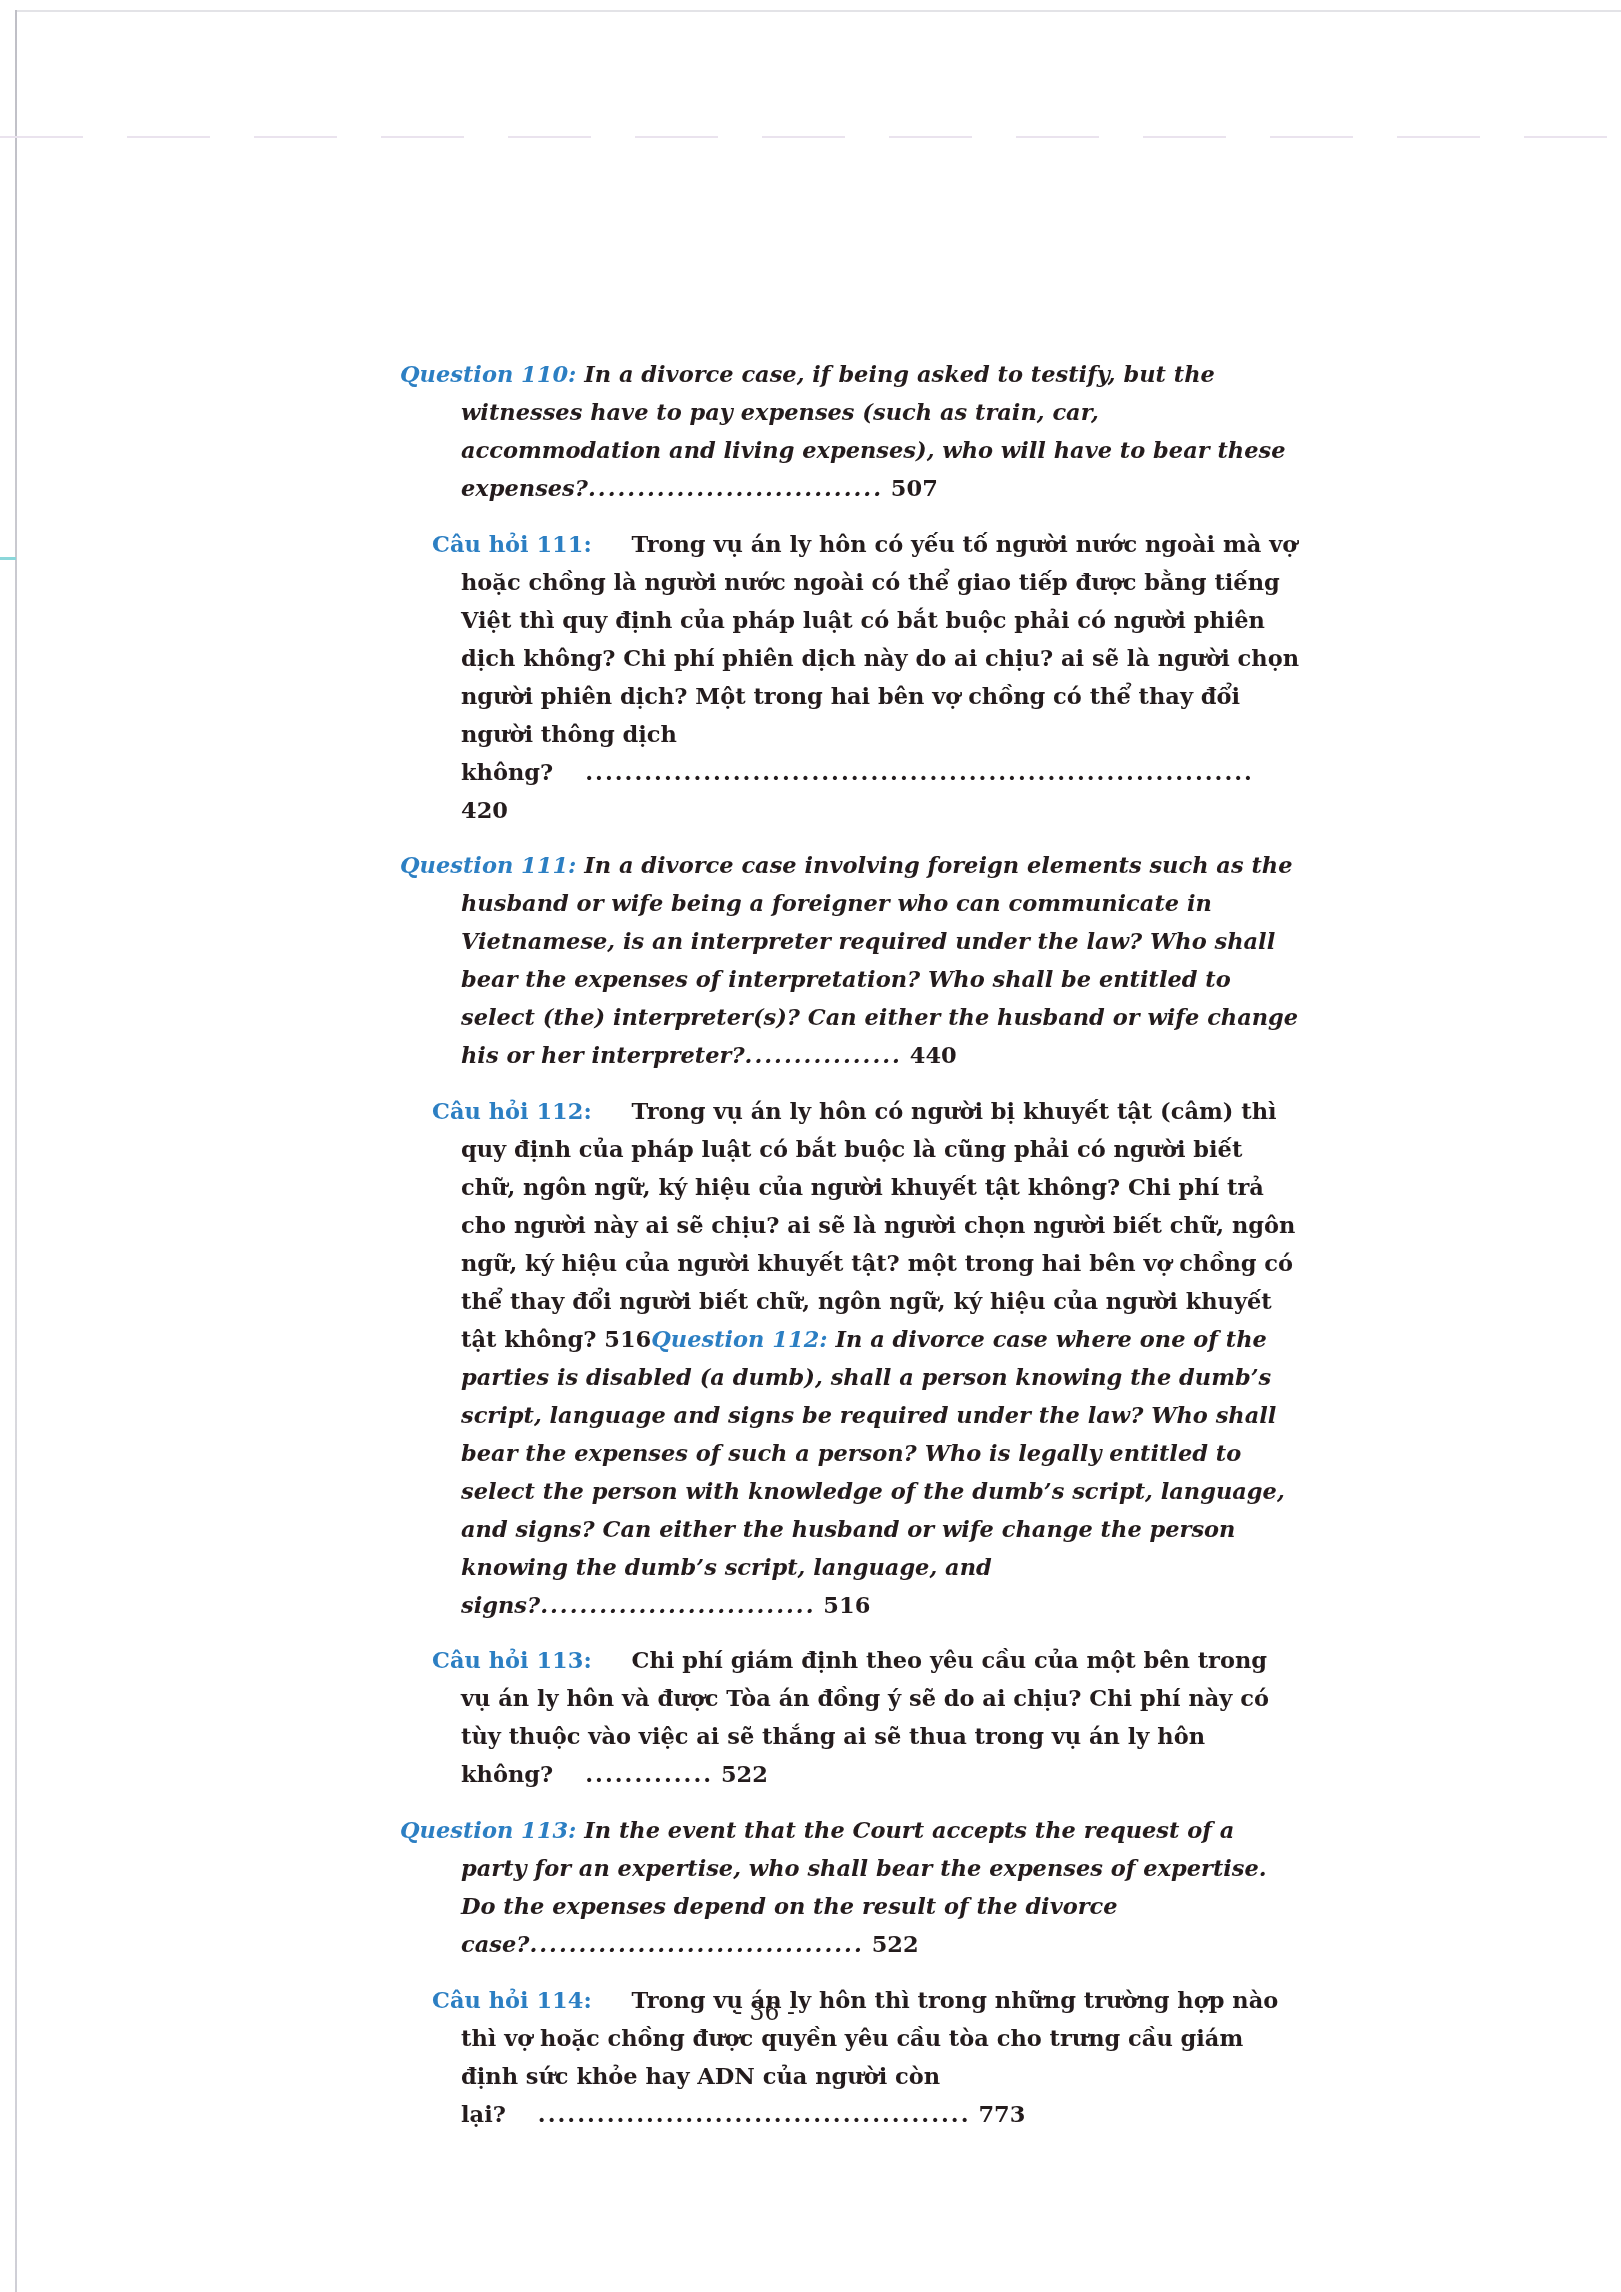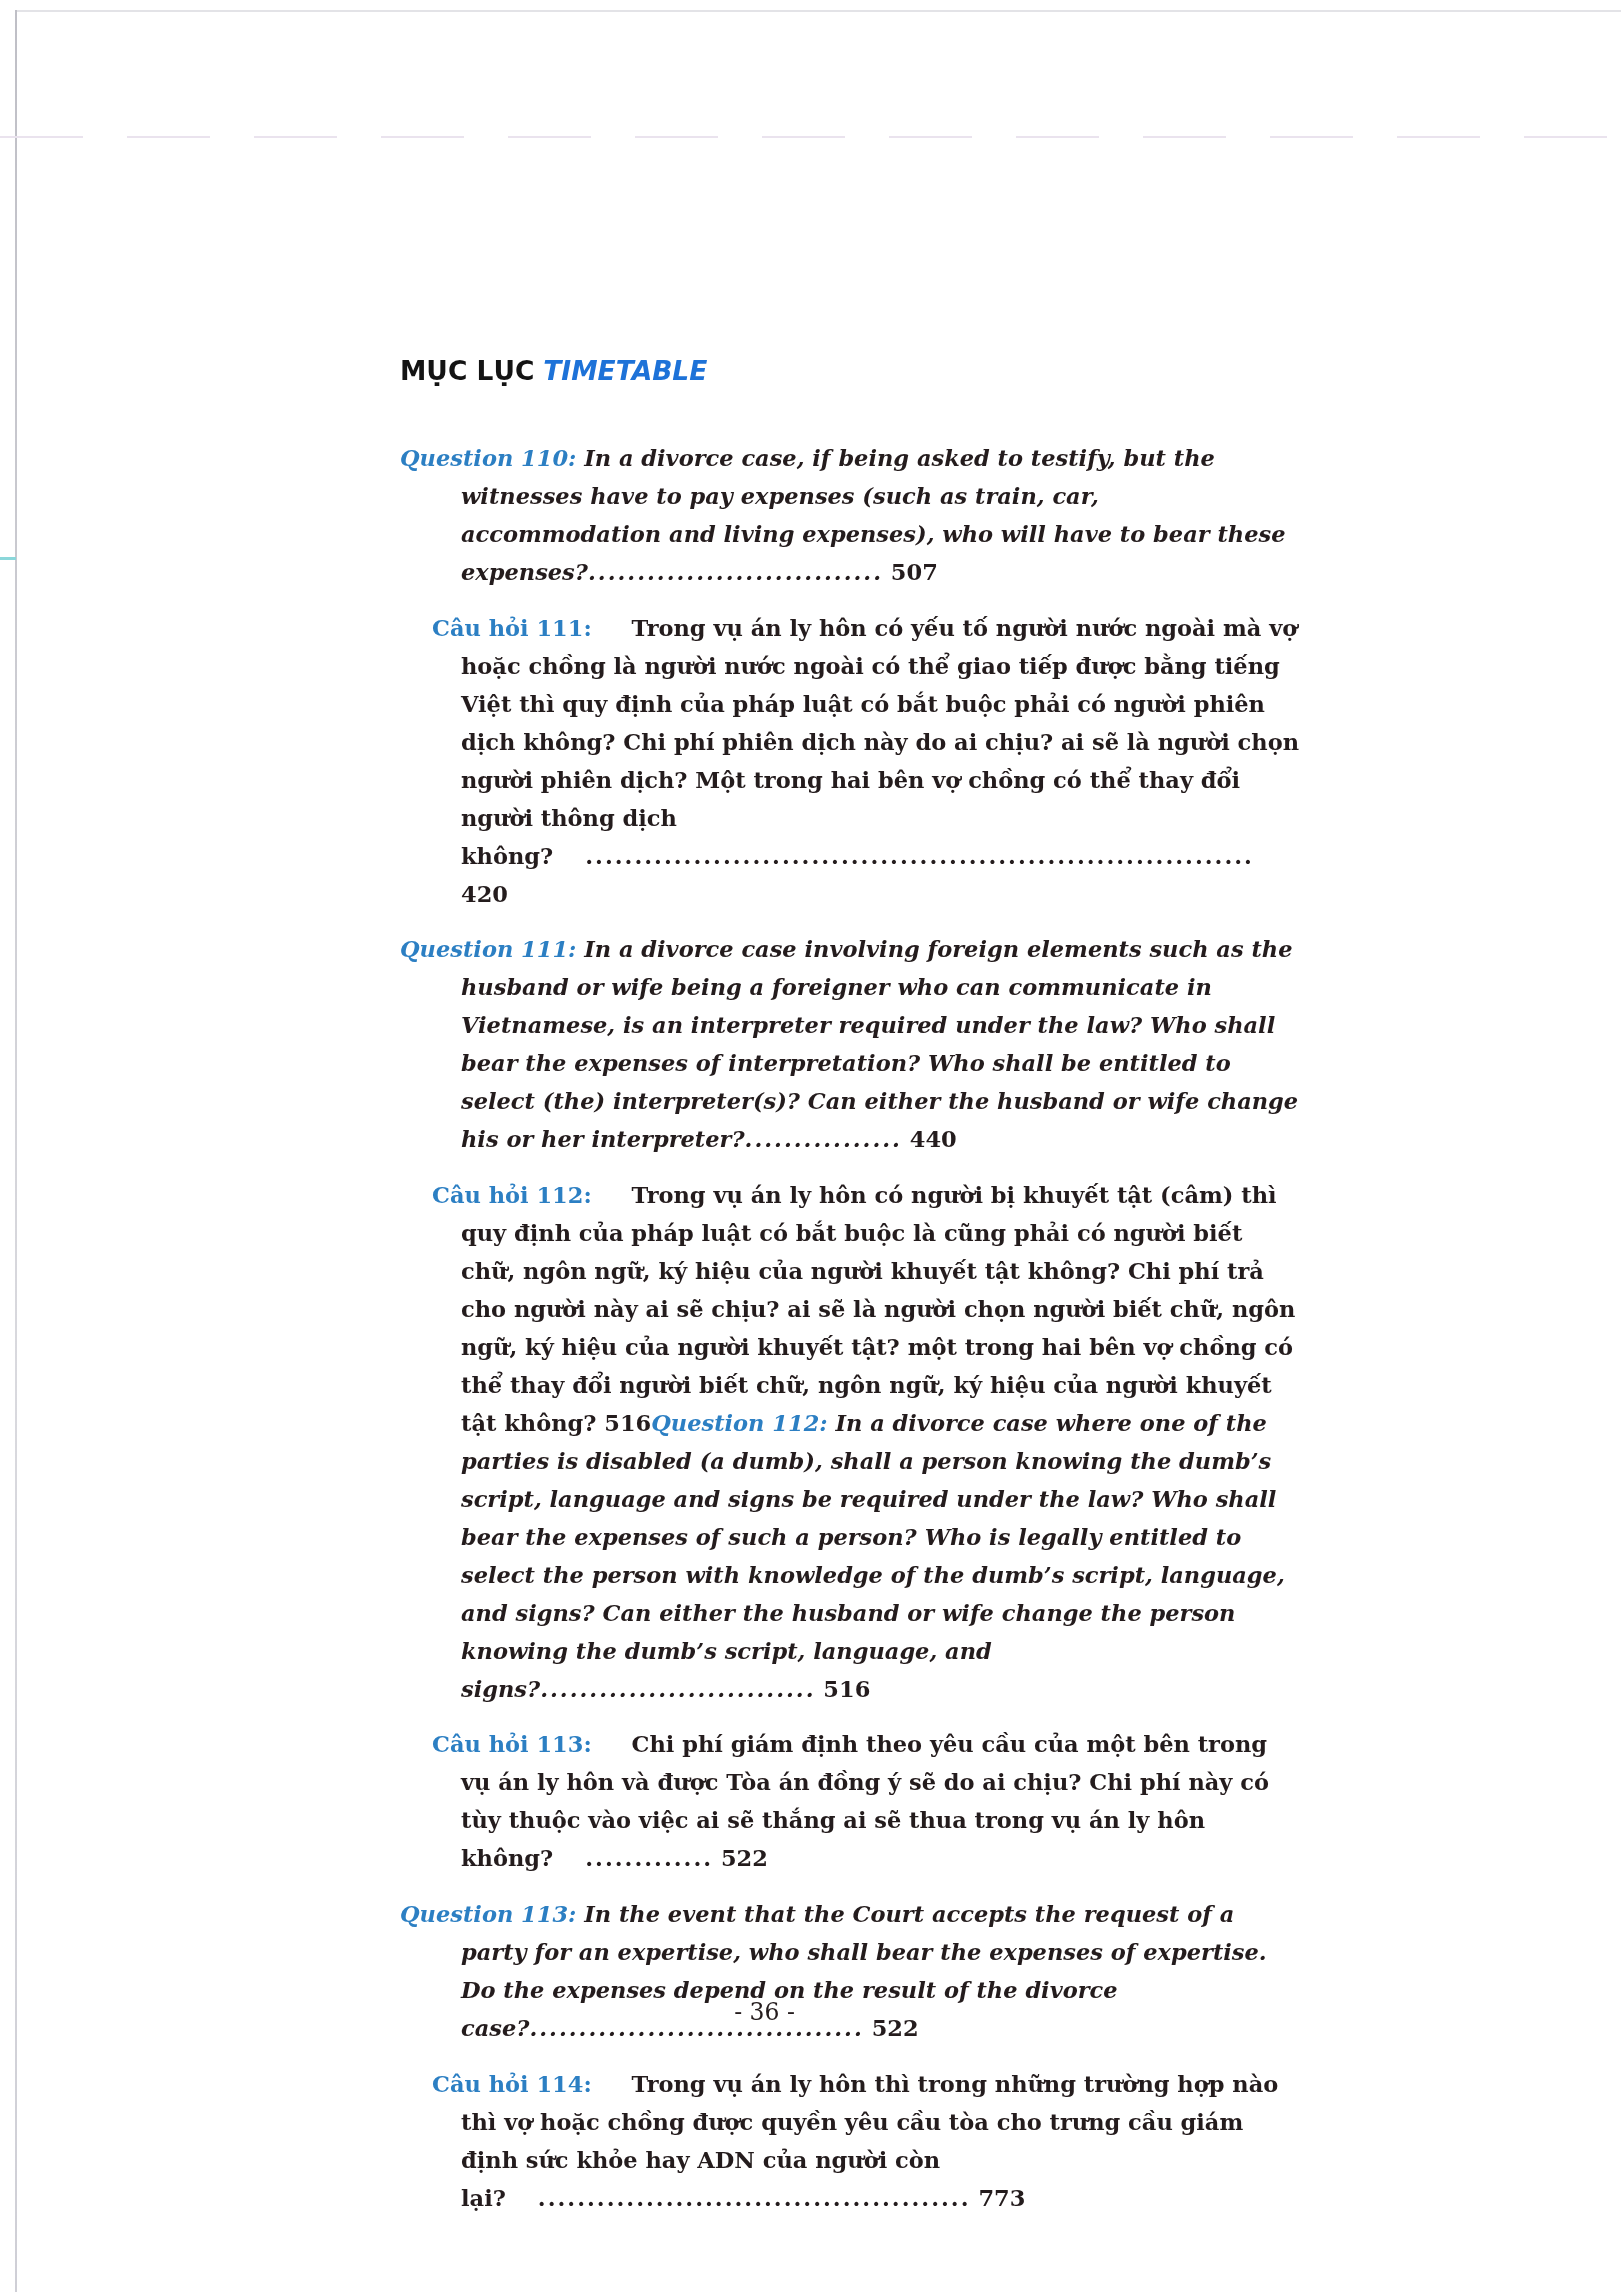--- a/index.html
+++ b/index.html
@@ -92,21 +92,20 @@
 </head>
 <body>
 
 <div class="scan-topline"></div>
 <div class="scan-leftline"></div>
 <div class="scan-dashline"></div>
 <div class="scan-cyantick"></div>
 
 <div class="content">
 
-  <h1 class="page-header"><span class="vi-title">MỤC LỤC</span><span class="en-title">TIMETABLE</span></h1>
 
   <p class="toc-entry"><span class="lbl en">Question 110:</span>
 <span class="txt en">In a divorce case, if being asked to testify, but the witnesses have to pay expenses (such as train, car, accommodation and living expenses), who will have to bear these expenses?</span><span class="dots en">..............................</span>
 <span class="pg">507</span></p>
 
   <p class="toc-entry"><span class="lbl vi">Câu hỏi 111:</span>
 <span class="txt vi">Trong vụ án ly hôn có yếu tố người nước ngoài mà vợ hoặc chồng là người nước ngoài có thể giao tiếp được bằng tiếng Việt thì quy định của pháp luật có bắt buộc phải có người phiên dịch không? Chi phí phiên dịch này do ai chịu? ai sẽ là người chọn người phiên dịch? Một trong hai bên vợ chồng có thể thay đổi người thông dịch không?</span><span class="dots vi">....................................................................</span>
 <span class="pg">420</span></p>
 
   <p class="toc-entry"><span class="lbl en">Question 111:</span>

